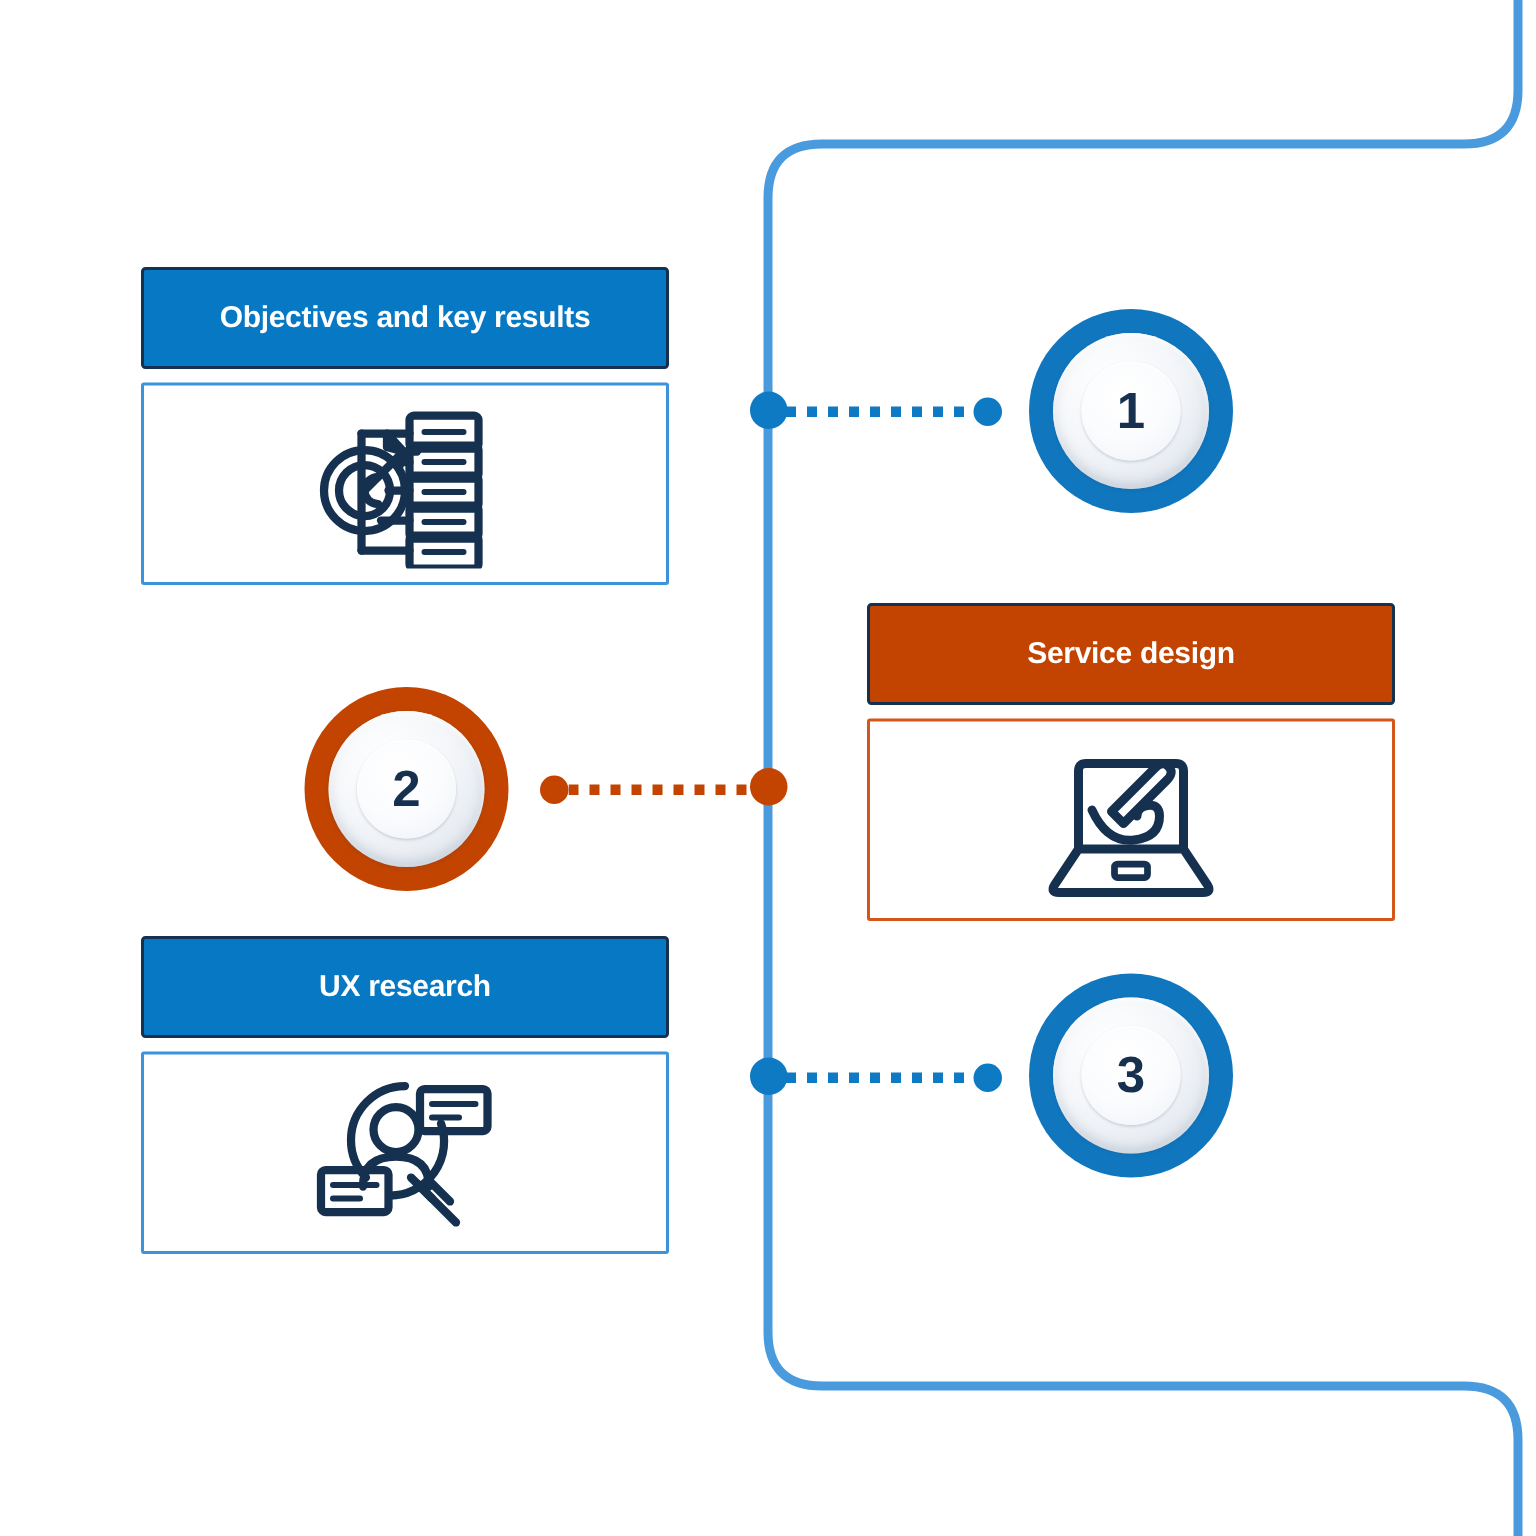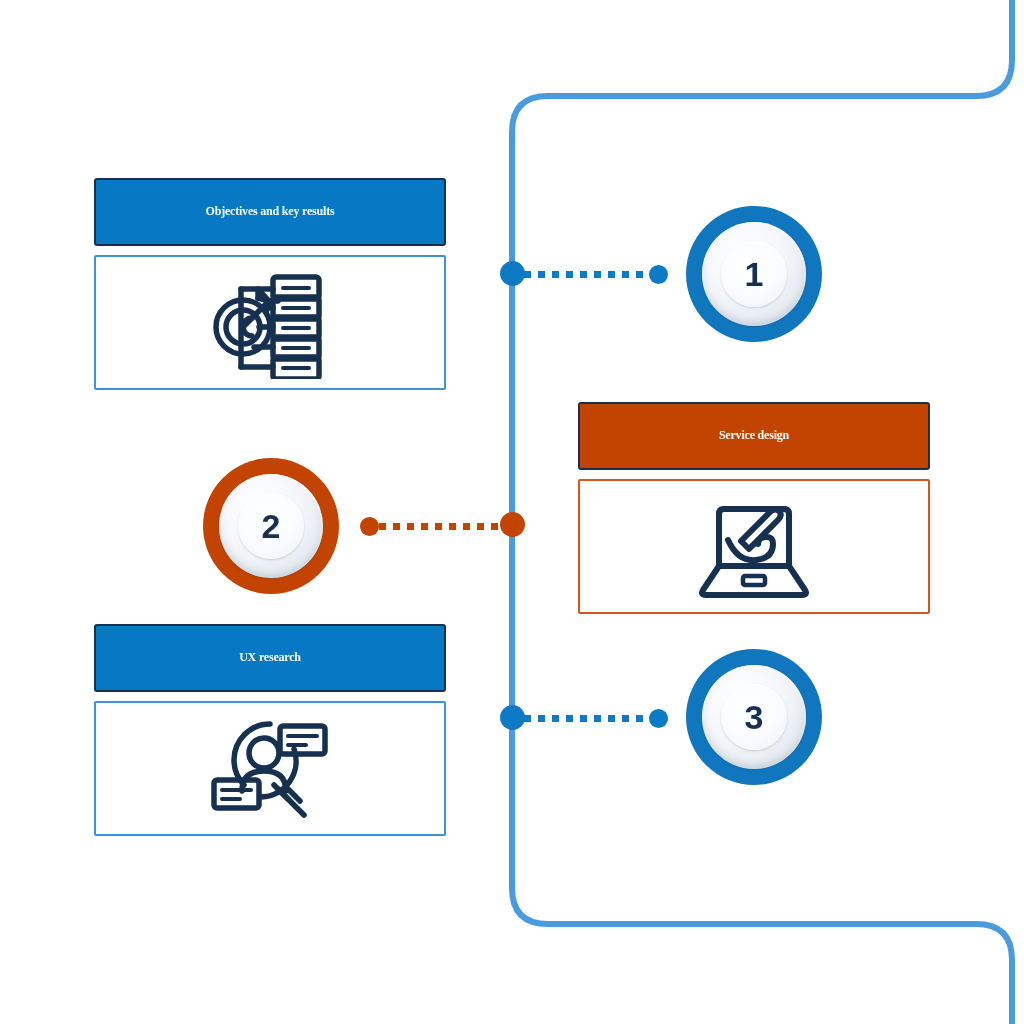--- a/index.html
+++ b/index.html
@@ -35,26 +35,25 @@
   .panel-title {
     box-sizing: border-box;
     width: 100%;
     height: 68px;
     border: 2px solid #15314f;
     border-radius: 3px;
     display: flex;
     align-items: center;
     justify-content: center;
     color: #ffffff;
-    font-size: 12px;
+    font-size: 20px;
     font-weight: bold;
     letter-spacing: -0.2px;
     text-align: center;
     line-height: 1.1;
-    font-family: Liberation Serif, serif;
   }
   .panel-title.blue   { background: #0779c4; }
   .panel-title.orange { background: #c24400; }
 
   .panel-card {
     box-sizing: border-box;
     width: 100%;
     height: 135px;
     margin-top: 9px;
     background: #ffffff;

